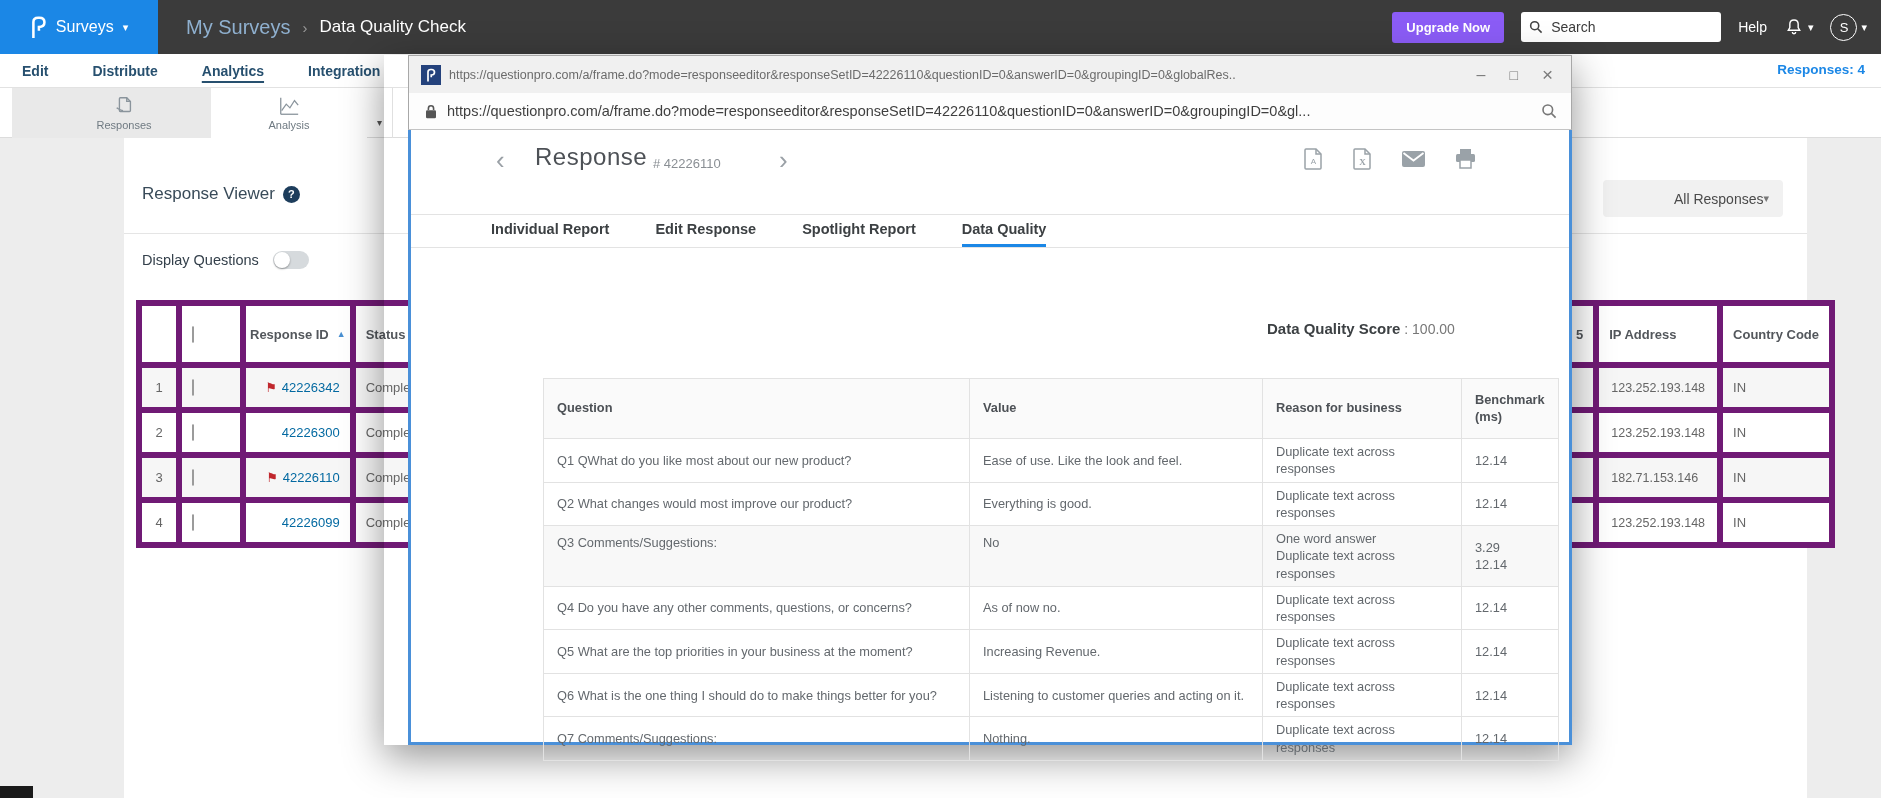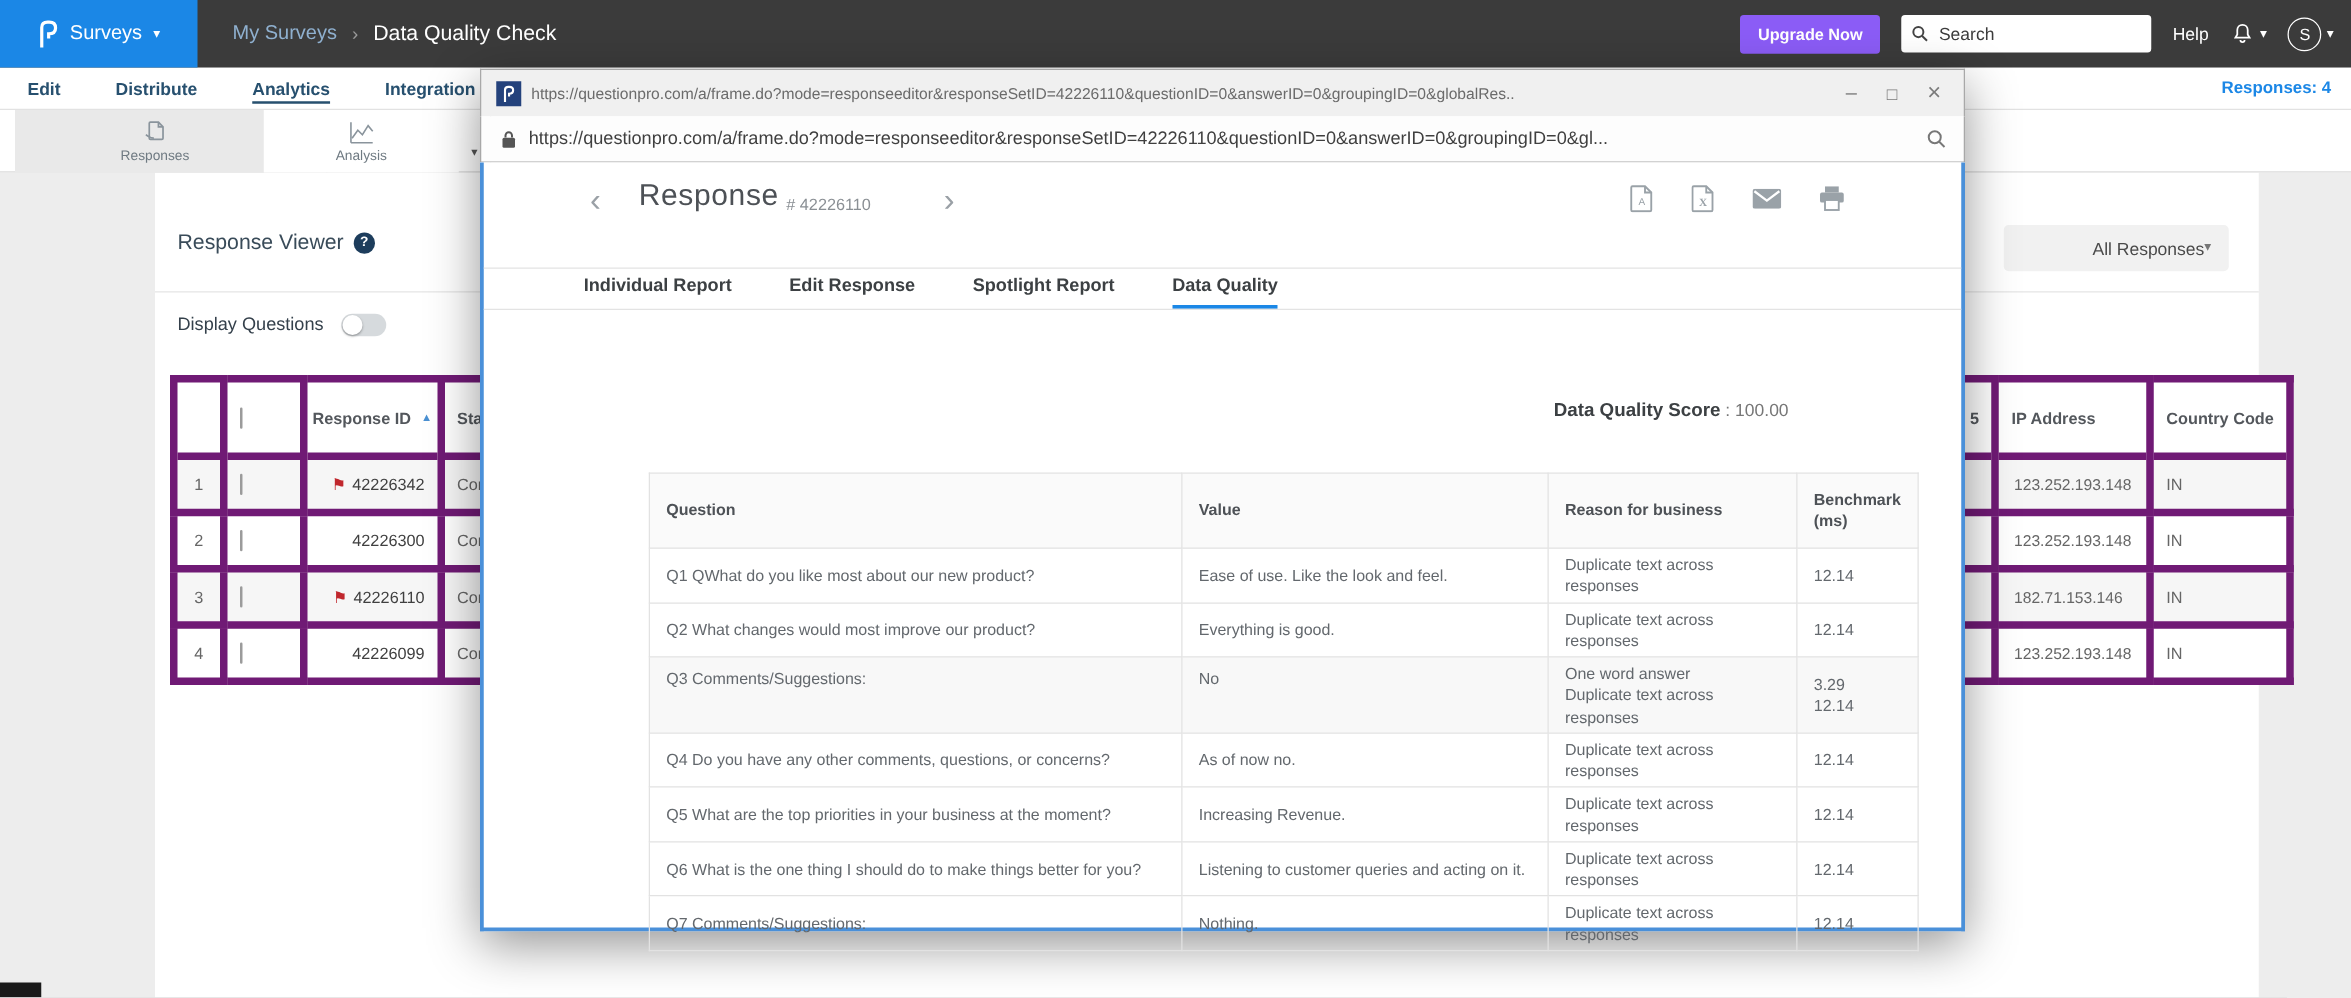--- a/index.html
+++ b/index.html
@@ -10,21 +10,21 @@
   
   .topbar{position:absolute;left:0;top:0;width:1881px;height:54px;background:#3b3b3b;
           display:flex;align-items:center;z-index:10;}
   .logo-block{width:158px;height:54px;background:#1b87e6;display:flex;align-items:center;
               justify-content:center;gap:9px;cursor:pointer;}
   .logo-mark{display:flex;align-items:center;}
   .product-name{color:#fff;font-size:16px;}
   .caret{font-size:11px;line-height:1;}
   .caret.white{color:#fff;}
   .breadcrumb{display:flex;align-items:center;gap:12px;margin-left:28px;}
-  .bc-parent{color:#8fb0cf;font-size:16px;cursor:pointer;}
+  .bc-parent{color:#8fb0cf;font-size:20px;cursor:pointer;}
   .bc-sep{color:#9a9a9a;font-size:15px;}
   .bc-current{color:#ffffff;font-size:17px;}
   .topbar-right{margin-left:auto;display:flex;align-items:center;gap:17px;padding-right:14px;}
   .upgrade-btn{background:#8b5cf6;color:#fff;font-size:13px;font-weight:bold;border:none;
                border-radius:3px;padding:8px 14px;cursor:pointer;}
   .search-box{background:#fff;border-radius:3px;width:200px;height:30px;display:flex;
               align-items:center;padding:0 8px;gap:6px;}
   .search-box input{border:none;outline:none;width:160px;font-size:14px;color:#333;
                     font-family:"Liberation Sans",sans-serif;background:transparent;}
   .search-box input::placeholder{color:#3c3c3c;opacity:1;}
@@ -76,34 +76,34 @@
                          border-bottom:2px solid #d5d5d5;background:#fff;white-space:nowrap;
                          overflow:hidden;}
   table.gridtab tbody td{height:45px;color:#666;}
   tr.rowgray td{background:#f6f6f6;}
 
   .left-table{position:absolute;left:12px;top:162px;}
   .cb{width:19px;height:19px;border:1px solid #9b9b9b;border-radius:2px;background:#fff;
       cursor:pointer;margin:0 auto;}
   .num-cell{color:#8a8a8a;text-align:center;}
   .id-cell{text-align:right;white-space:nowrap;}
-  .rid-link{color:#404040;cursor:pointer;}
+  .rid-link{color:#0369a1;cursor:pointer;}
   .flag{color:#c0272d;font-size:13px;margin-right:5px;}
   .sort-asc{color:#4a90d2;font-size:9px;margin-left:8px;vertical-align:2px;}
 
   .filter-dd{position:absolute;left:1479px;top:42px;width:180px;height:37px;background:#f1f1f1;
              border-radius:4px;display:flex;align-items:center;justify-content:flex-end;
              padding:0 14px 0 16px;cursor:pointer;}
   .filter-dd .flabel{font-size:14px;color:#4a4a4a;}
   .filter-dd .caret{color:#777;}
   .right-table{position:absolute;left:1436px;top:162px;}
 
   
   .modal{position:absolute;left:384px;top:55px;width:1188px;height:690px;z-index:50;
-         box-shadow:0 12px 38px rgba(0,0,0,.42);}
+         box-shadow:0 12px 38px rgba(0,0,0,.42);padding-left:24px;}
   .m-titlebar{height:38px;background:#f0f0f0;border:1px solid #a8a8a8;border-bottom:none;
               display:flex;align-items:center;gap:8px;padding:0 12px;}
   .favicon{width:20px;height:20px;background:#24427c;display:flex;align-items:center;
            justify-content:center;flex:none;}
   .m-title-url{flex:1;font-size:12.5px;color:#6b6b6b;white-space:nowrap;overflow:hidden;}
   .win-controls{display:flex;align-items:center;gap:24px;margin:0 6px 0 12px;color:#7b7b7b;}
   .win-controls span{cursor:pointer;}
   .wc-min{font-size:16px;}
   .wc-max{font-size:14px;}
   .wc-close{font-size:19px;}

